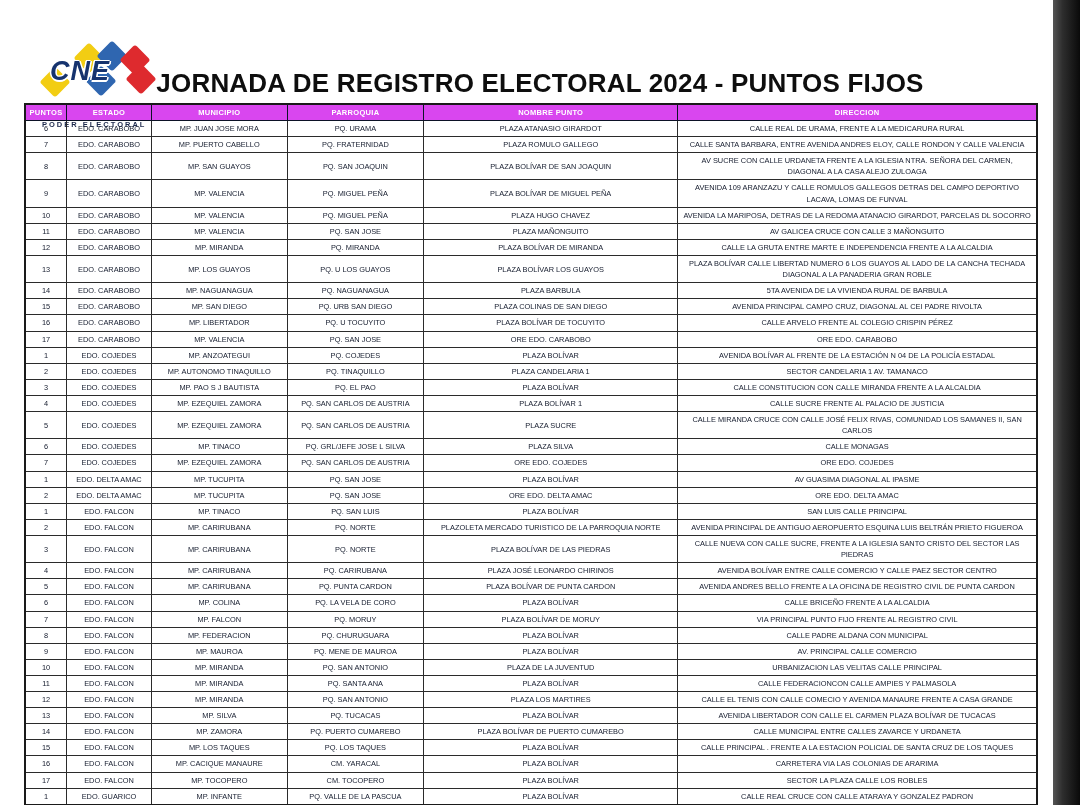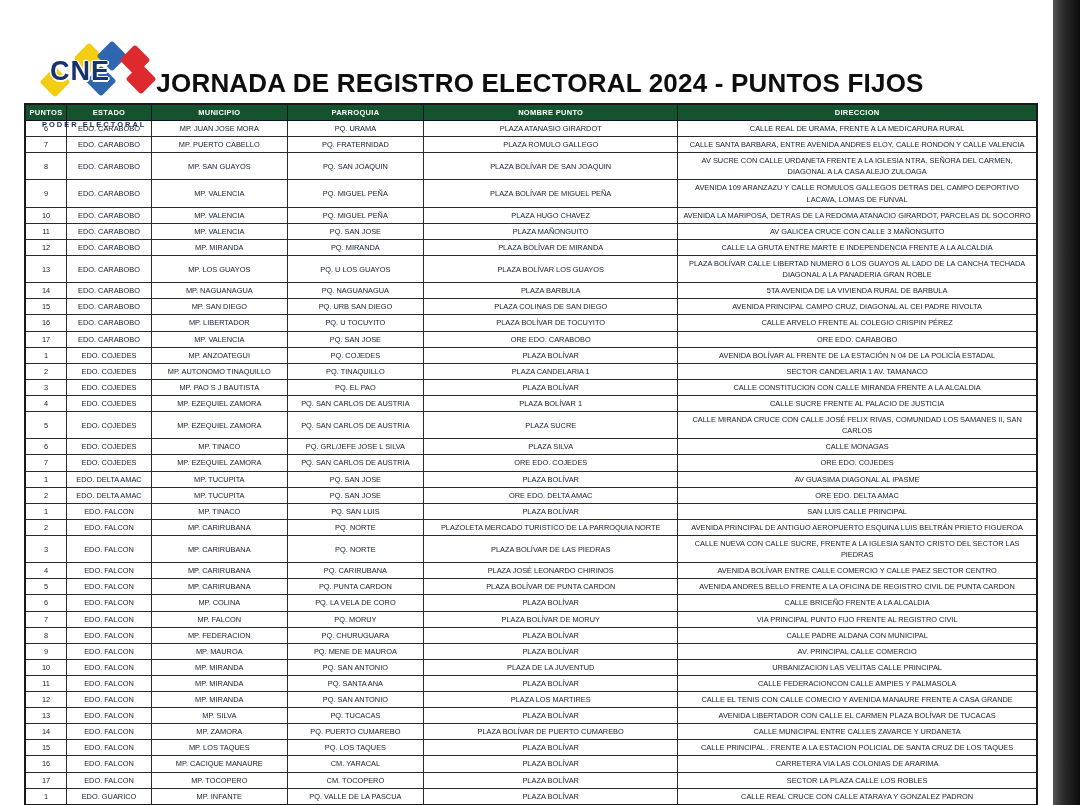--- a/index.html
+++ b/index.html
@@ -15,40 +15,40 @@
   .logo{position:absolute;left:38px;top:44px;width:135px;height:64px;}
   .diamond{position:absolute;width:22px;height:22px;transform:rotate(45deg);border-radius:3px;}
   .d-y1{left:40px;top:3px;background:#f2cd13;}
   .d-b1{left:63px;top:1px;background:#2f66b0;}
   .d-r1{left:86px;top:5px;background:#de2a2e;}
   .d-y2{left:6px;top:27px;background:#f2cd13;}
   .d-b2{left:52px;top:26px;background:#2f66b0;}
   .d-r2{left:92px;top:24px;background:#de2a2e;}
   .logo-text{
     position:absolute;left:12px;top:12px;font-size:27px;font-weight:900;
-    letter-spacing:1px;color:#16336e;
+    letter-spacing:1px;color:#16336e;font-style:italic;
     text-shadow:-1.5px 0 #fff,1.5px 0 #fff,0 -1.5px #fff,0 1.5px #fff,-1px -1px #fff,1px 1px #fff;
   }
   .logo-sub{
     position:absolute;left:4px;top:50px;font-size:7.5px;font-weight:700;
     color:#1e2a4d;letter-spacing:2px;white-space:nowrap;margin-top:26px;
   }
   
   .title{
     position:absolute;left:140px;top:68px;width:800px;text-align:center;
     font-size:26px;font-weight:800;color:#0e0e0e;letter-spacing:0.2px;white-space:nowrap;
   }
   
   table.points{
     position:absolute;left:24px;top:103px;width:1014px;
     border-collapse:collapse;table-layout:fixed;
     border:2px solid #1a1a1a;
   }
   table.points th{
-    background:#14532d;color:#ffffff;font-size:7.5px;font-weight:700;
+    background:#d946ef;color:#ffffff;font-size:7.5px;font-weight:700;
     border:1px solid #0c1226;padding:3px 2px;text-align:center;letter-spacing:0.3px;
   }
   table.points td{
     border:1px solid #2b2b2b;font-size:7.4px;color:#141b2d;
     padding:2px 4px;text-align:center;line-height:1.5;vertical-align:middle;
     word-wrap:break-word;
   }
   col.c-puntos{width:4.1%;} col.c-estado{width:8.4%;} col.c-municipio{width:13.4%;}
   col.c-parroquia{width:13.5%;} col.c-nombre{width:25.1%;} col.c-direccion{width:35.5%;}
 </style>

